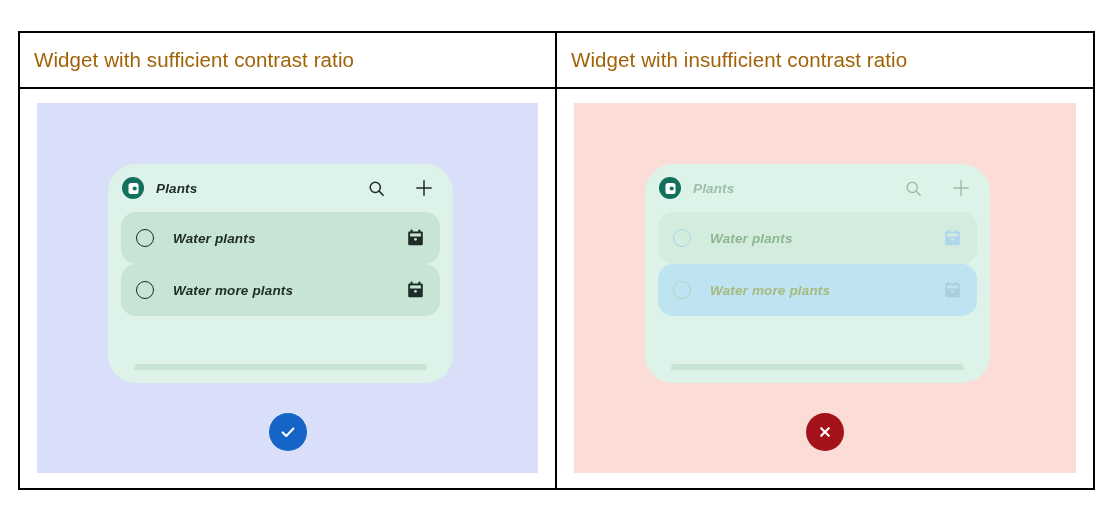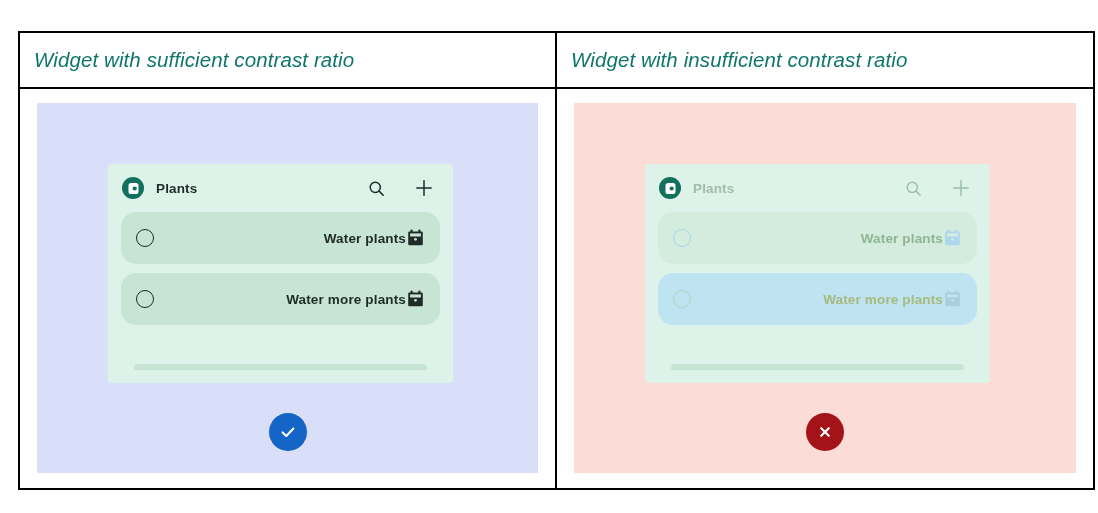--- a/index.html
+++ b/index.html
@@ -41,25 +41,24 @@
   .col-right { width: 522px; }
 
   .head-cell {
     height: 54px;
     padding: 0 0 0 14px !important;
     vertical-align: middle !important;
   }
   .head-label {
     font-size: 20.5px;
     line-height: 24px;
-    color: #0f766e;
+    color: #a16207;
     font-weight: 400;
     letter-spacing: 0.1px;
     white-space: nowrap;
-    font-style: italic;
   }
 
   .body-cell {
     height: 399px;
     background: #ffffff;
   }
 
   
   .panel {
     position: relative;
@@ -71,24 +70,25 @@
   .panel-good { background: #d9dff8; }
   .panel-bad  { background: #fcdcd7; }
 
   
   .widget {
     position: absolute;
     left: 71px;
     top: 61px;
     width: 345px;
     height: 219px;
-    border-radius: 4px;
+    border-radius: 28px;
     box-sizing: border-box;
     overflow: hidden;
     background: #ddf3e9;
+    font-style: italic;
   }
 
   .widget-header {
     position: relative;
     height: 48px;
     display: flex;
     align-items: center;
     padding: 0 18px 0 14px;
   }
 
@@ -131,23 +131,21 @@
     position: relative;
     padding: 0 13px;
   }
   .task-row {
     position: relative;
     height: 52px;
     border-radius: 15px;
     display: flex;
     align-items: center;
     padding: 0 16px 0 15px;
-    margin-bottom: 9px;
     box-sizing: border-box;
-    text-align: right;
   }
   .task-row.fill-green { background: #c7e4d4; }
   .task-row.fill-blue  { background: #bee4f2; }
 
   .checkbox {
     width: 18px;
     height: 18px;
     border-radius: 50%;
     border: 1.7px solid #1e2b28;
     box-sizing: border-box;

